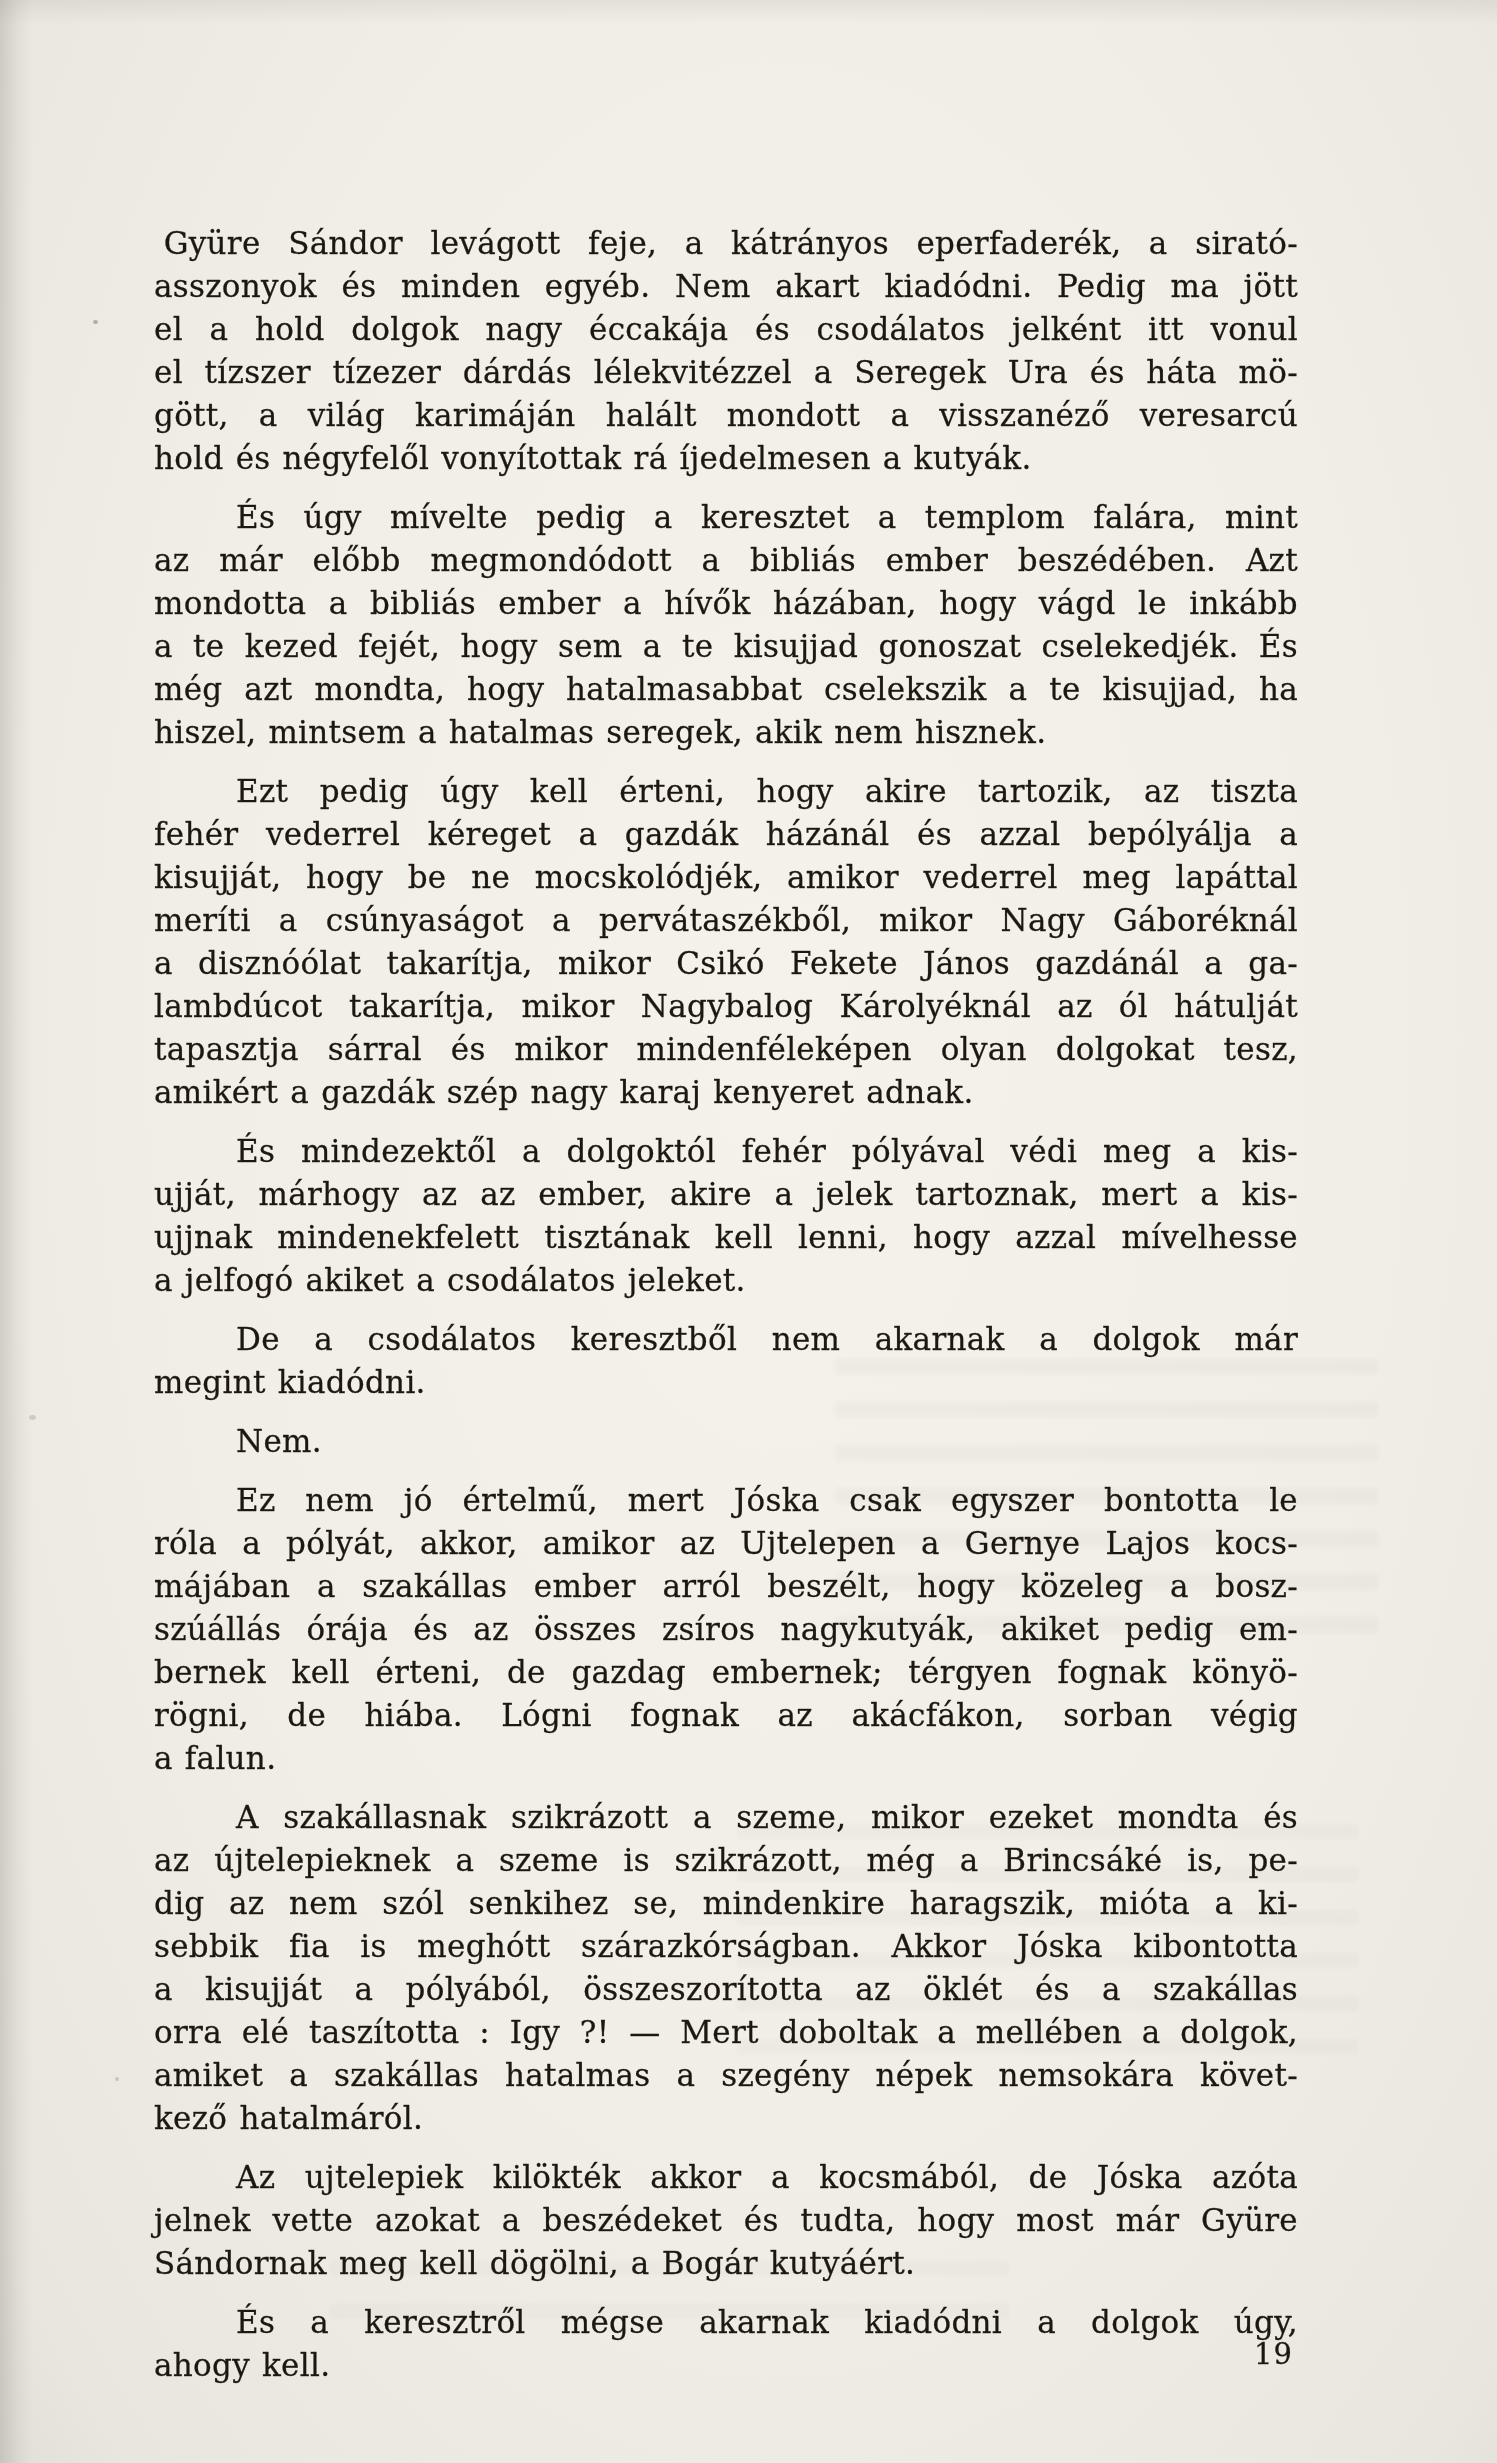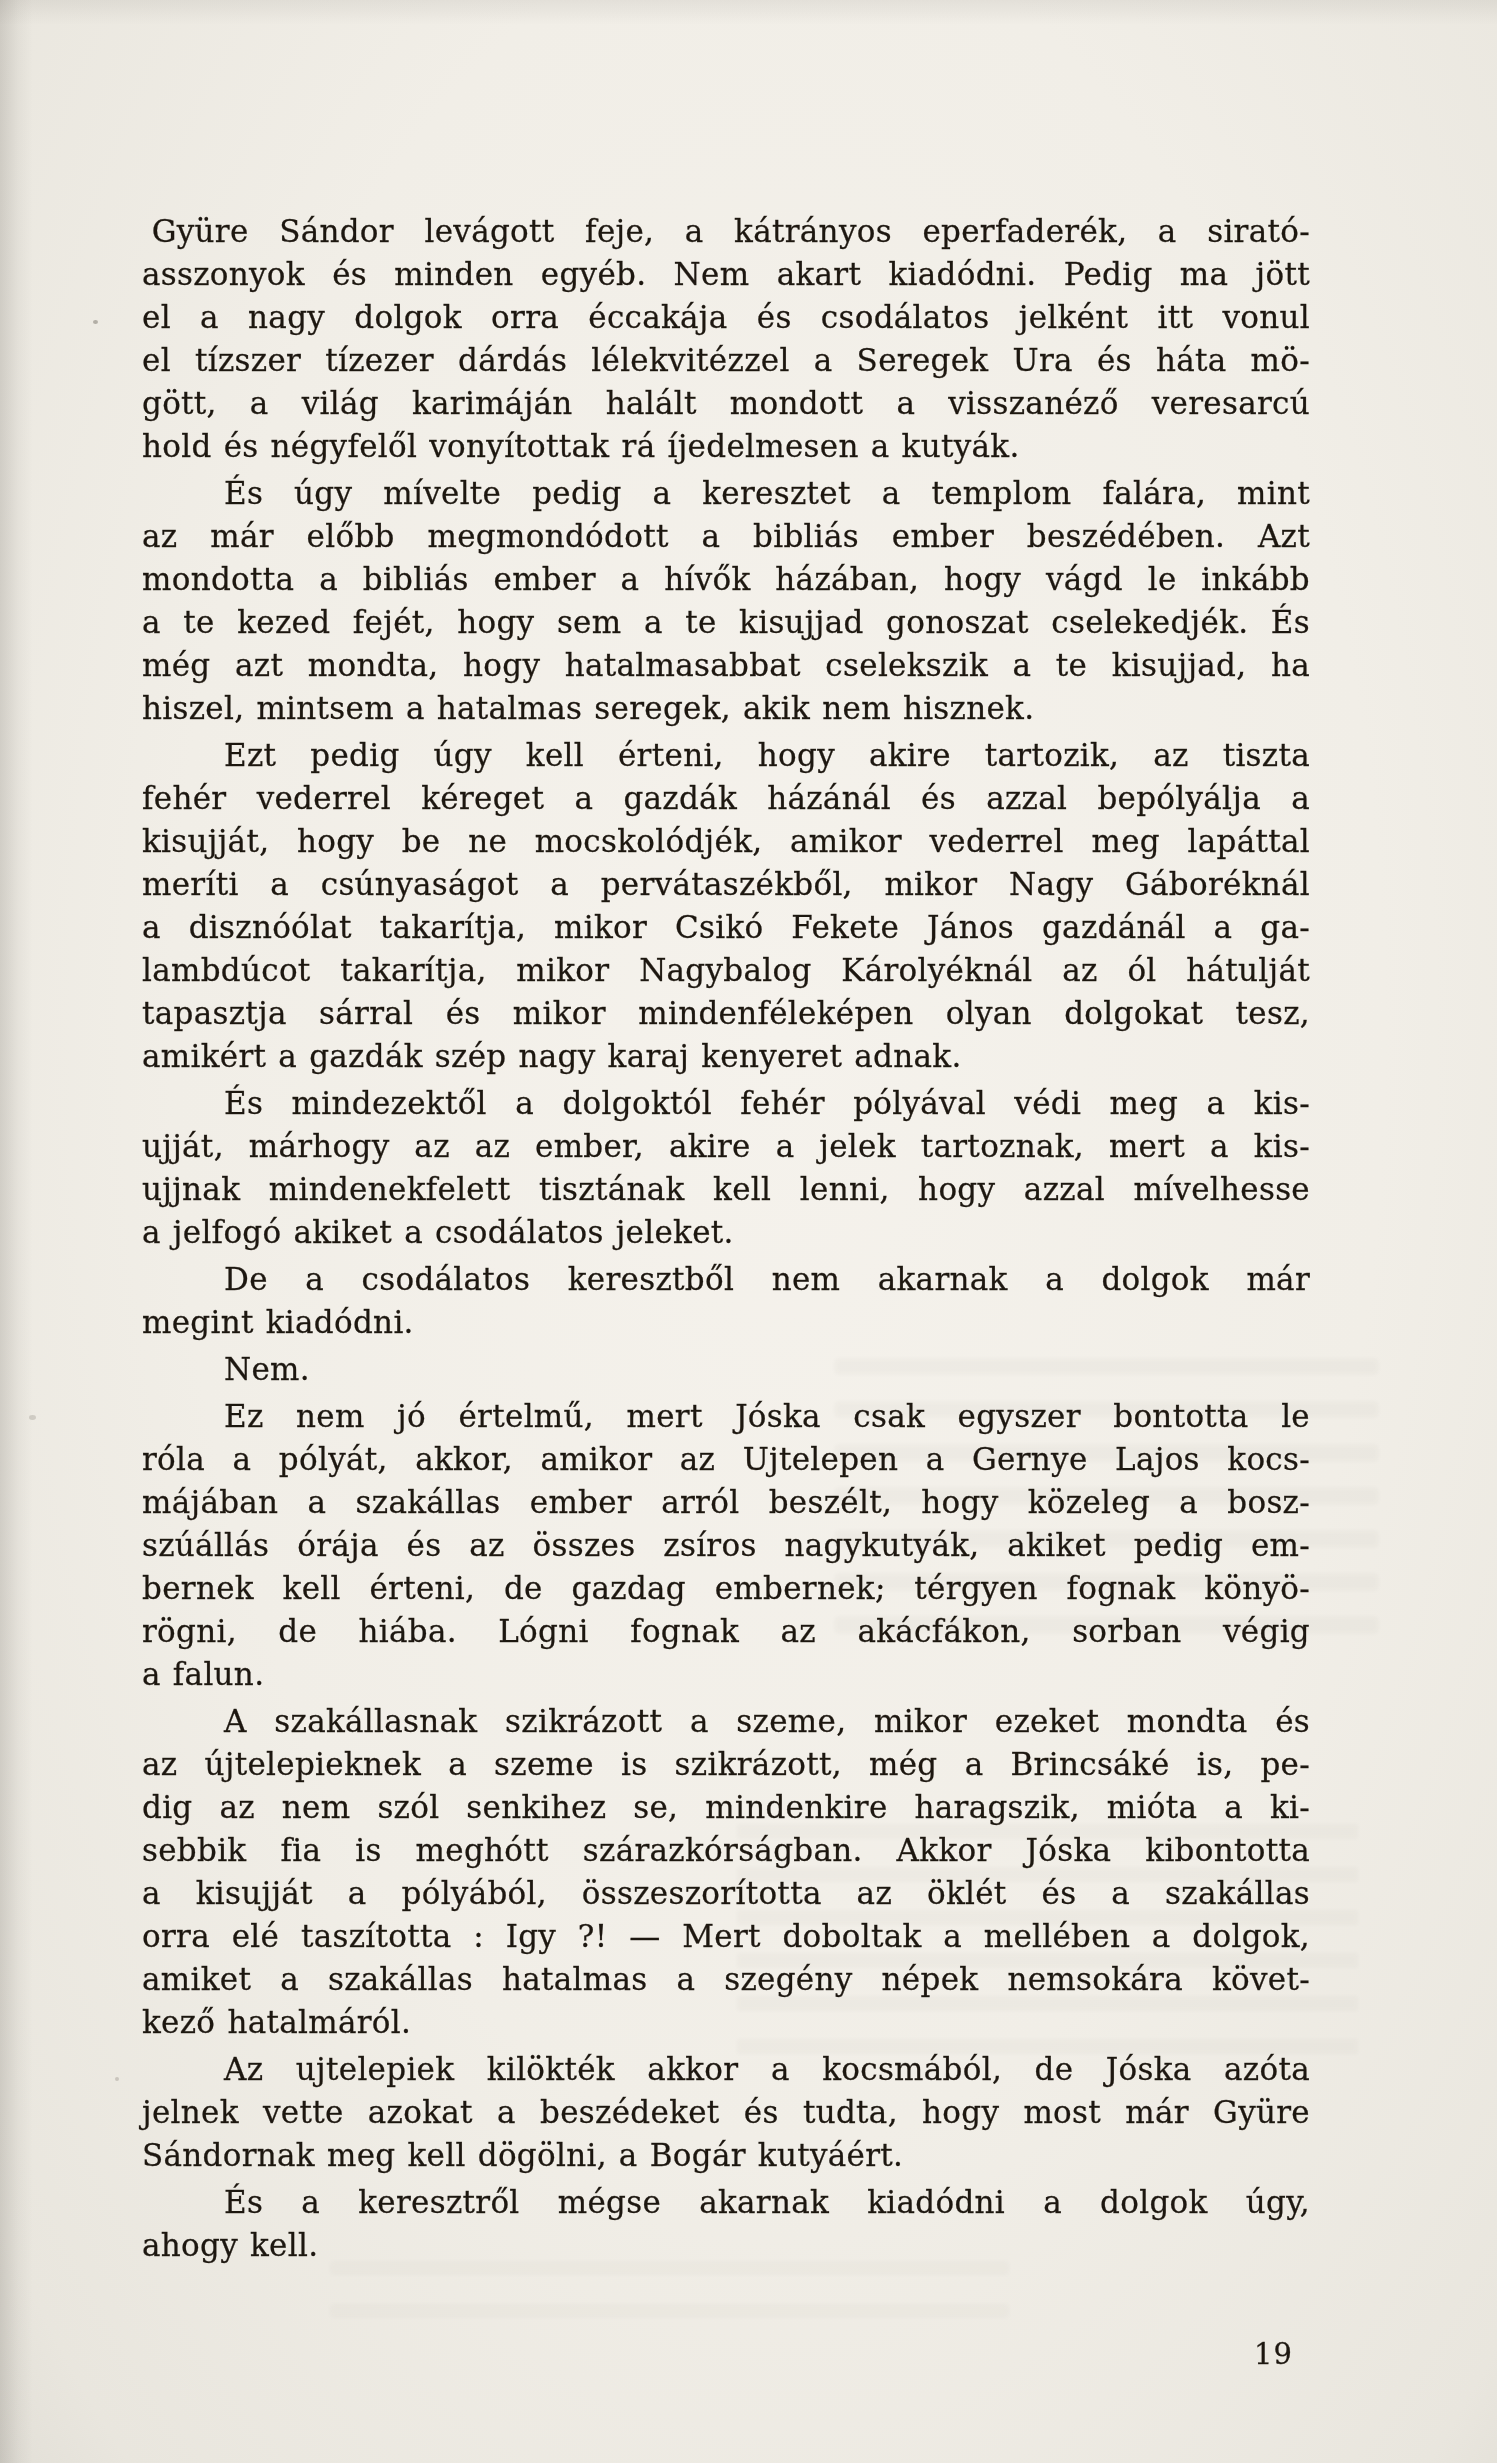--- a/index.html
+++ b/index.html
@@ -32,21 +32,21 @@
   .speck { position: absolute; border-radius: 50%; background: rgba(70,62,52,0.35); }
   .speck-1 { left: 93px; top: 320px; width: 4.9px; height: 3.9px; }
   .speck-2 { left: 29px; top: 1415px; width: 6.8px; height: 4.9px; opacity: .5; }
   .speck-3 { left: 115px; top: 2077px; width: 3.9px; height: 3.9px; opacity: .6; }
 
   .text-block {
     position: absolute;
     left: 138px; top: 206px;
     width: 1176px;
   }
-  .paragraph { margin: 4px; padding: 0; }
+  .paragraph { margin: 16px; padding: 0; }
   .line {
     font-size: 31px;
     line-height: 43px;
     letter-spacing: 0.3px;
     word-spacing: 1.9px;
     text-align: justify;
     text-align-last: justify;
     -webkit-text-stroke: 0.3px rgba(29,23,16,0.85);
     white-space: normal;
   }
@@ -74,21 +74,21 @@
   <div class="ghost ghost-2"></div>
   <div class="ghost ghost-3"></div>
   <div class="speck speck-1"></div>
   <div class="speck speck-2"></div>
   <div class="speck speck-3"></div>
 
   <div class="text-block">
       <div class="paragraph">
         <div class="line first-page">Gyüre Sándor levágott feje, a kátrányos eperfaderék, a sirató-</div>
         <div class="line">asszonyok és minden egyéb. Nem akart kiadódni. Pedig ma jött</div>
-        <div class="line">el a nagy dolgok orra éccakája és csodálatos jelként itt vonul</div>
+        <div class="line">el a hold dolgok nagy éccakája és csodálatos jelként itt vonul</div>
         <div class="line">el tízszer tízezer dárdás lélekvitézzel a Seregek Ura és háta mö-</div>
         <div class="line">gött, a világ karimáján halált mondott a visszanéző veresarcú</div>
         <div class="line last">hold és négyfelől vonyítottak rá íjedelmesen a kutyák.</div>
       </div>
       <div class="paragraph">
         <div class="line first">És úgy mívelte pedig a keresztet a templom falára, mint</div>
         <div class="line">az már előbb megmondódott a bibliás ember beszédében. Azt</div>
         <div class="line">mondotta a bibliás ember a hívők házában, hogy vágd le inkább</div>
         <div class="line">a te kezed fejét, hogy sem a te kisujjad gonoszat cselekedjék. És</div>
         <div class="line">még azt mondta, hogy hatalmasabbat cselekszik a te kisujjad, ha</div>

